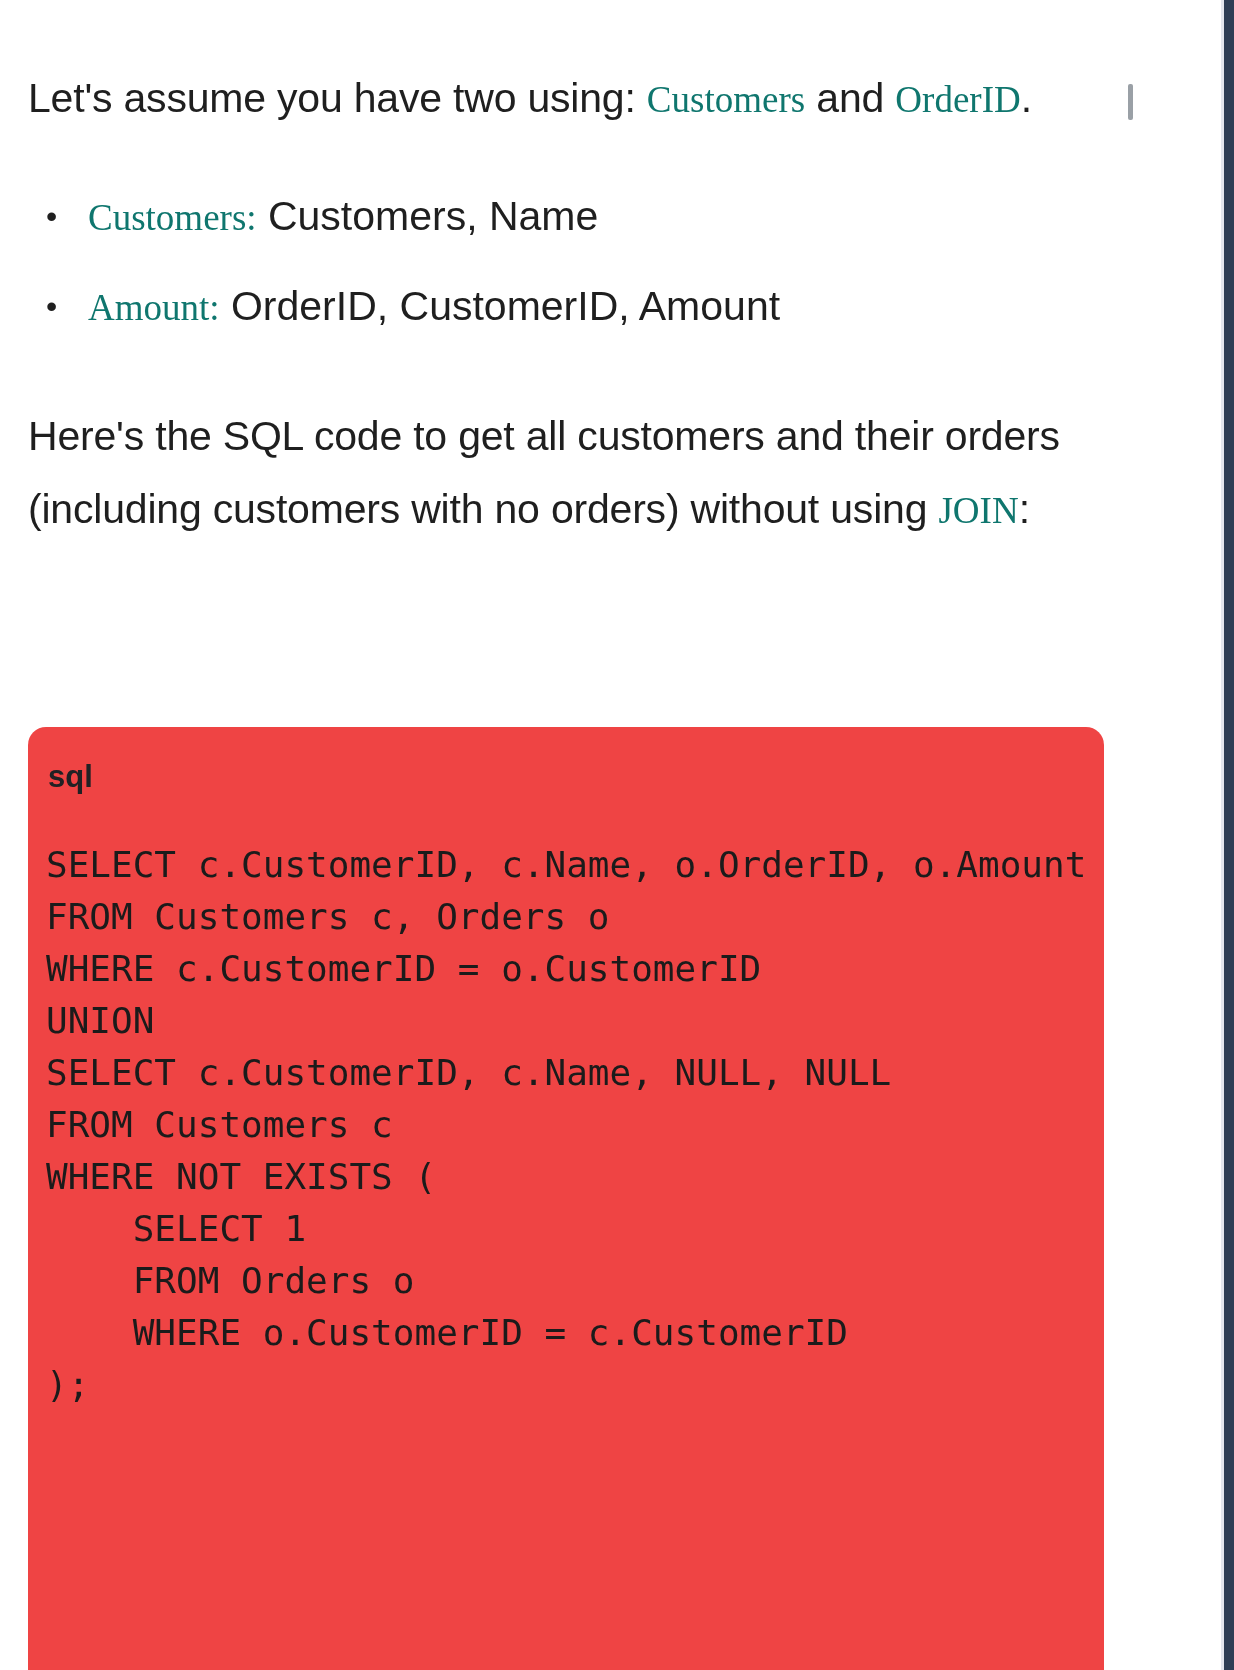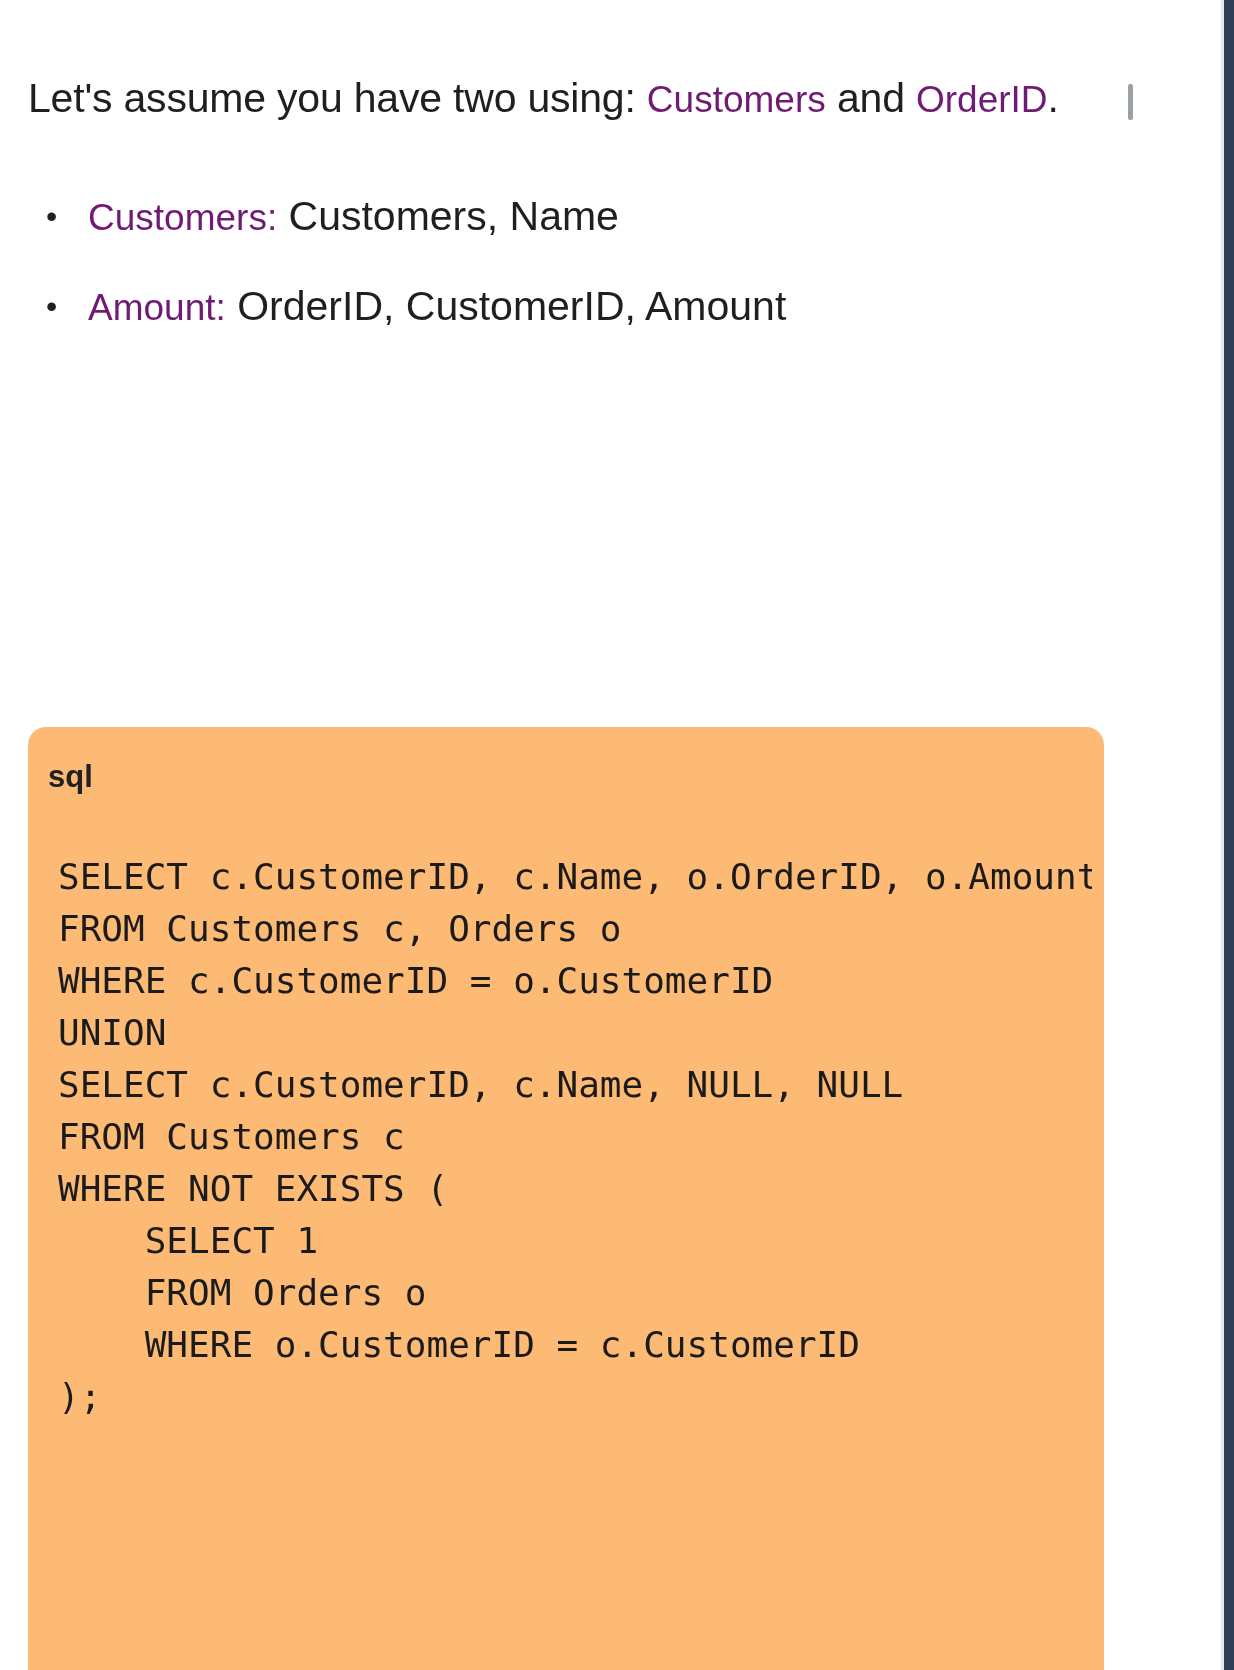--- a/index.html
+++ b/index.html
@@ -63,24 +63,24 @@
     line-height: 73px;
     letter-spacing: -0.2px;
     color: #1f1f1f;
     font-weight: 400;
   }
 
   p.para-1 { padding-top: 62px; }
   p.para-2 { padding-top: 48px; }
 
   code.inline {
-    font-family: Liberation Sans, sans-serif;
+    font-family: Liberation Serif, serif;
     font-size: 37px;
     letter-spacing: 0px;
-    color: #701a75;
+    color: #0f766e;
   }
 
   ul.bullets {
     list-style: none;
     margin: 0;
     padding: 0;
     padding-top: 36px;
   }
   ul.bullets li {
     position: relative;
@@ -99,36 +99,36 @@
     color: #1f1f1f;
   }
 
   
   .codeblock {
     position: absolute;
     left: 28px;
     top: 727px;
     width: 1076px;
     box-sizing: border-box;
-    background: #fdba74;
+    background: #ef4444;
     border-radius: 18px 18px 0 0;
     padding: 26px 0 0 0;
     min-height: 943px;
   }
   .code-lang {
     font-family: "Liberation Sans", sans-serif;
     font-size: 31px;
     font-weight: 700;
     color: #202124;
     padding: 0 0 0 20px;
     margin: 0 0 0 0;
     line-height: 48px;
   }
   pre.code-body {
-    margin: 12px;
+    margin: 0;
     padding: 38px 0 0 18px;
     font-family: "DejaVu Sans Mono", "Liberation Mono", monospace;
     font-size: 36px;
     line-height: 52px;
     color: #1b1b1b;
     white-space: pre;
     overflow: hidden;
     letter-spacing: 0px;
   }
 </style>
@@ -137,20 +137,21 @@
 
 <div class="content">
 
   <p class="para para-1"><span>Let's assume you have two using: </span><code class="inline">Customers</code><span> and </span><code class="inline">OrderID</code><span>.</span></p>
 
   <ul class="bullets">
     <li><span class="dot">•</span><code class="inline">Customers:</code><span> Customers, Name</span></li>
     <li><span class="dot">•</span><code class="inline">Amount:</code><span> OrderID, CustomerID, Amount</span></li>
   </ul>
 
+  <p class="para para-2"><span>Here's the SQL code to get all customers and their orders (including customers with no orders) without using </span><code class="inline">JOIN</code><span>:</span></p>
 
 </div>
 
 <div class="codeblock">
   <div class="code-lang">sql</div>
   <pre class="code-body">SELECT c.CustomerID, c.Name, o.OrderID, o.Amount
 FROM Customers c, Orders o
 WHERE c.CustomerID = o.CustomerID
 UNION
 SELECT c.CustomerID, c.Name, NULL, NULL

